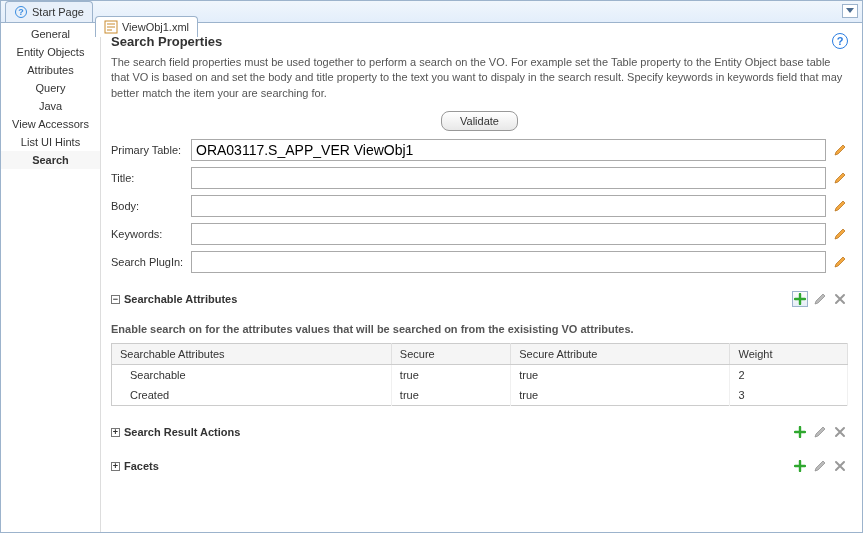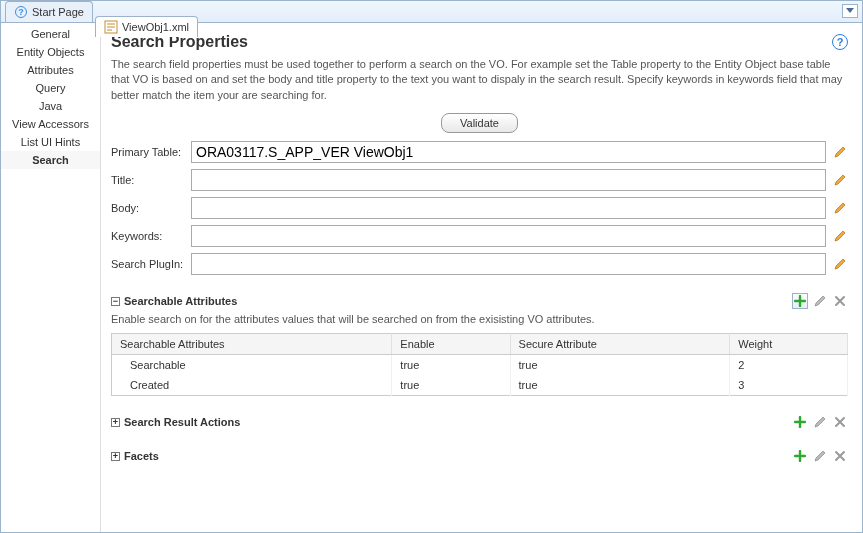--- a/index.html
+++ b/index.html
@@ -63,21 +63,21 @@
     padding: 3px 8px;
     cursor: pointer;
   }
   .sidebar-item.selected { font-weight: bold; background: #f7f7f7; }
   .main {
     flex: 1;
     padding: 10px 14px 10px 10px;
     overflow: auto;
   }
   .title-row { display:flex; align-items:center; justify-content:space-between; margin-bottom: 6px; }
-  .page-title { font-weight: bold; font-size: 16px; }
+  .page-title { font-weight: bold; font-size: 13px; }
   .help-icon {
     width: 16px; height:16px; border-radius:50%;
     border:1.5px solid #2a7de1; color:#2a7de1;
     font-weight:bold; font-size:11px;
     display:flex; align-items:center; justify-content:center;
     cursor:pointer;
   }
   .desc { color:#555; line-height:1.4; margin-bottom:10px; }
   .validate-row { text-align:center; margin-bottom:8px; }
   .btn {
@@ -94,21 +94,21 @@
   }
   .pencil {
     width:16px; height:16px; cursor:pointer; display:flex; align-items:center; justify-content:center;
   }
   .section { margin-top:18px; }
   .section-head { display:flex; align-items:center; justify-content:space-between; }
   .section-title { font-weight:bold; display:flex; align-items:center; gap:4px; }
   .toggle-icon { width:9px; height:9px; border:1px solid #777; display:inline-flex; align-items:center; justify-content:center; font-size:9px; line-height:1; background:#fff; }
   .actions { display:flex; gap:4px; align-items:center; }
   .act-btn { width:16px; height:16px; cursor:pointer; display:flex; align-items:center; justify-content:center; }
-  .section-desc { color:#555; margin:4px 0 8px 0; }
+  .section-desc { color:#555; margin:16px 0 8px 0;font-weight:bold; }
   table.attr-table { width:100%; border-collapse:collapse; border:1px solid #ccc; }
   table.attr-table th, table.attr-table td {
     text-align:left; padding:4px 8px; font-weight:normal;
   }
   table.attr-table thead th {
     background:#f5f5f5; border-bottom:1px solid #ccc; border-right:1px solid #e0e0e0;
   }
   table.attr-table td { border-right:1px solid #f0f0f0; }
   .row-indent td:first-child { padding-left:18px; }
 </style>
@@ -231,21 +231,21 @@
               </svg>
           </span>
         </div>
       </div>
       <div class="section-desc">Enable search on for the attributes values that will be searched on from the exisisting VO attributes.</div>
 
       <table class="attr-table">
         <thead>
           <tr>
             <th>Searchable Attributes</th>
-            <th>Enable</th>
+            <th>Secure</th>
             <th>Secure Attribute</th>
             <th>Weight</th>
           </tr>
         </thead>
         <tbody>
           <tr class="row-indent">
             <td>Searchable</td>
             <td>true</td>
             <td>true</td>
             <td>2</td>

